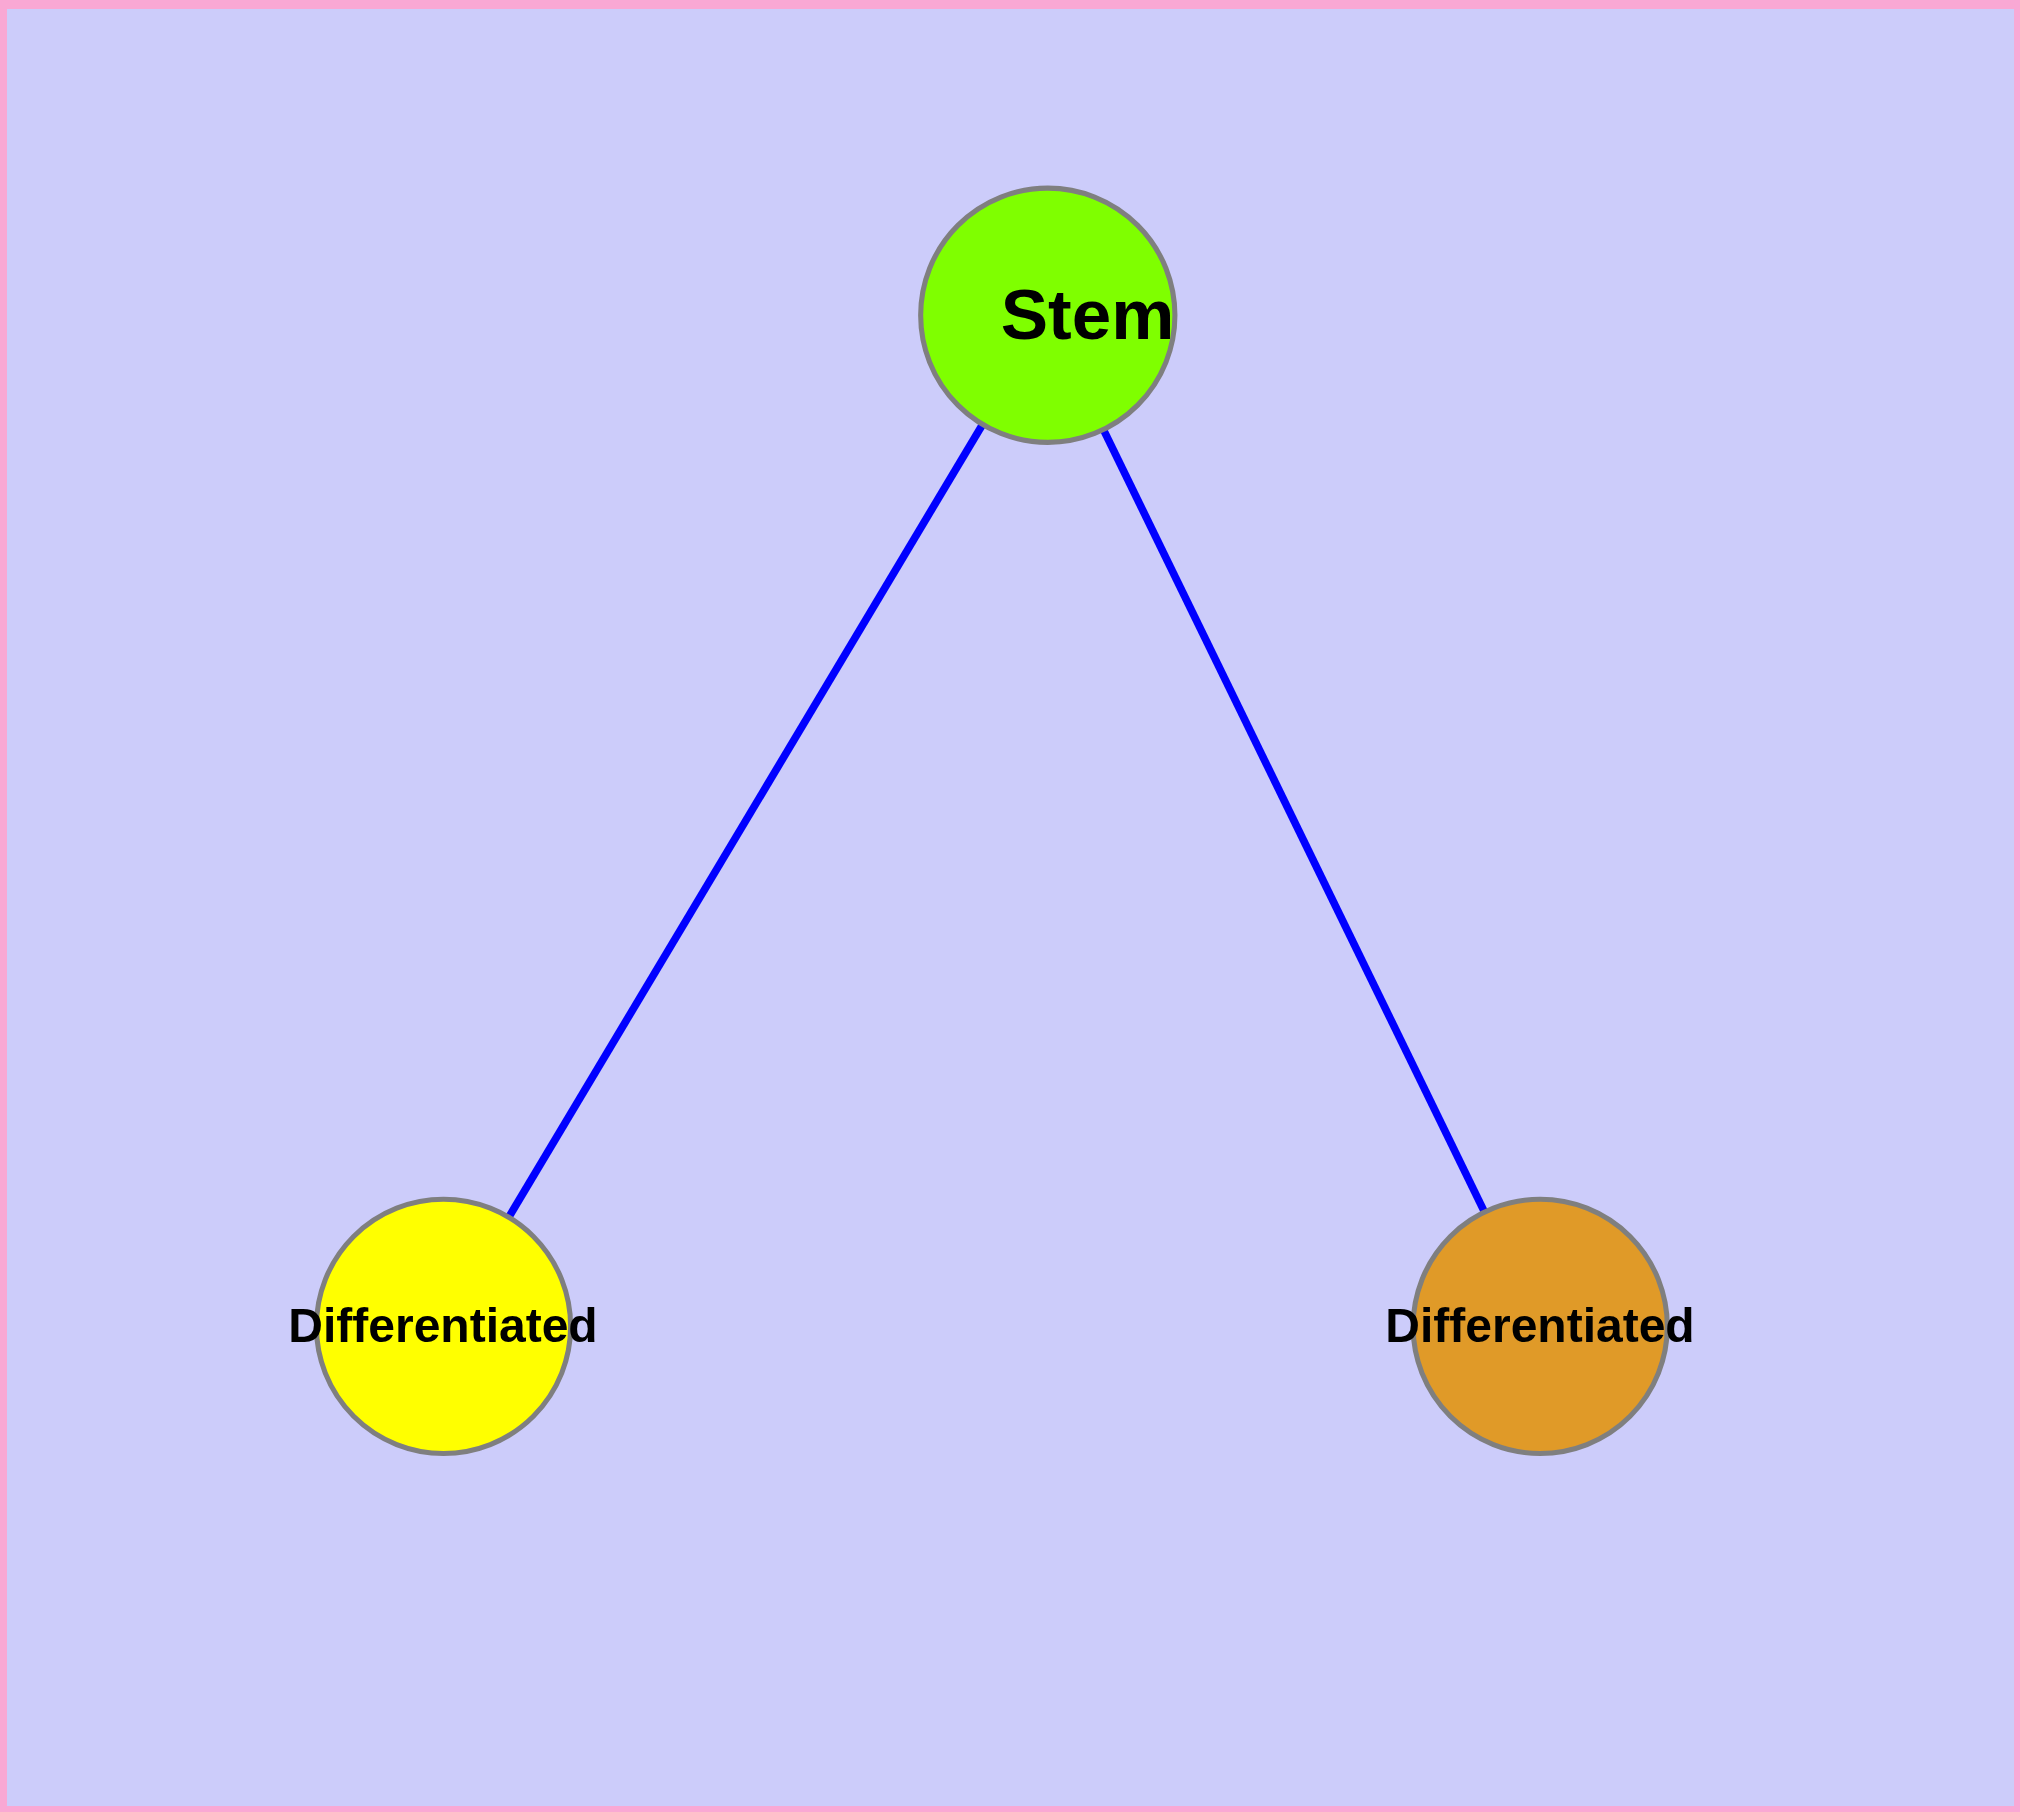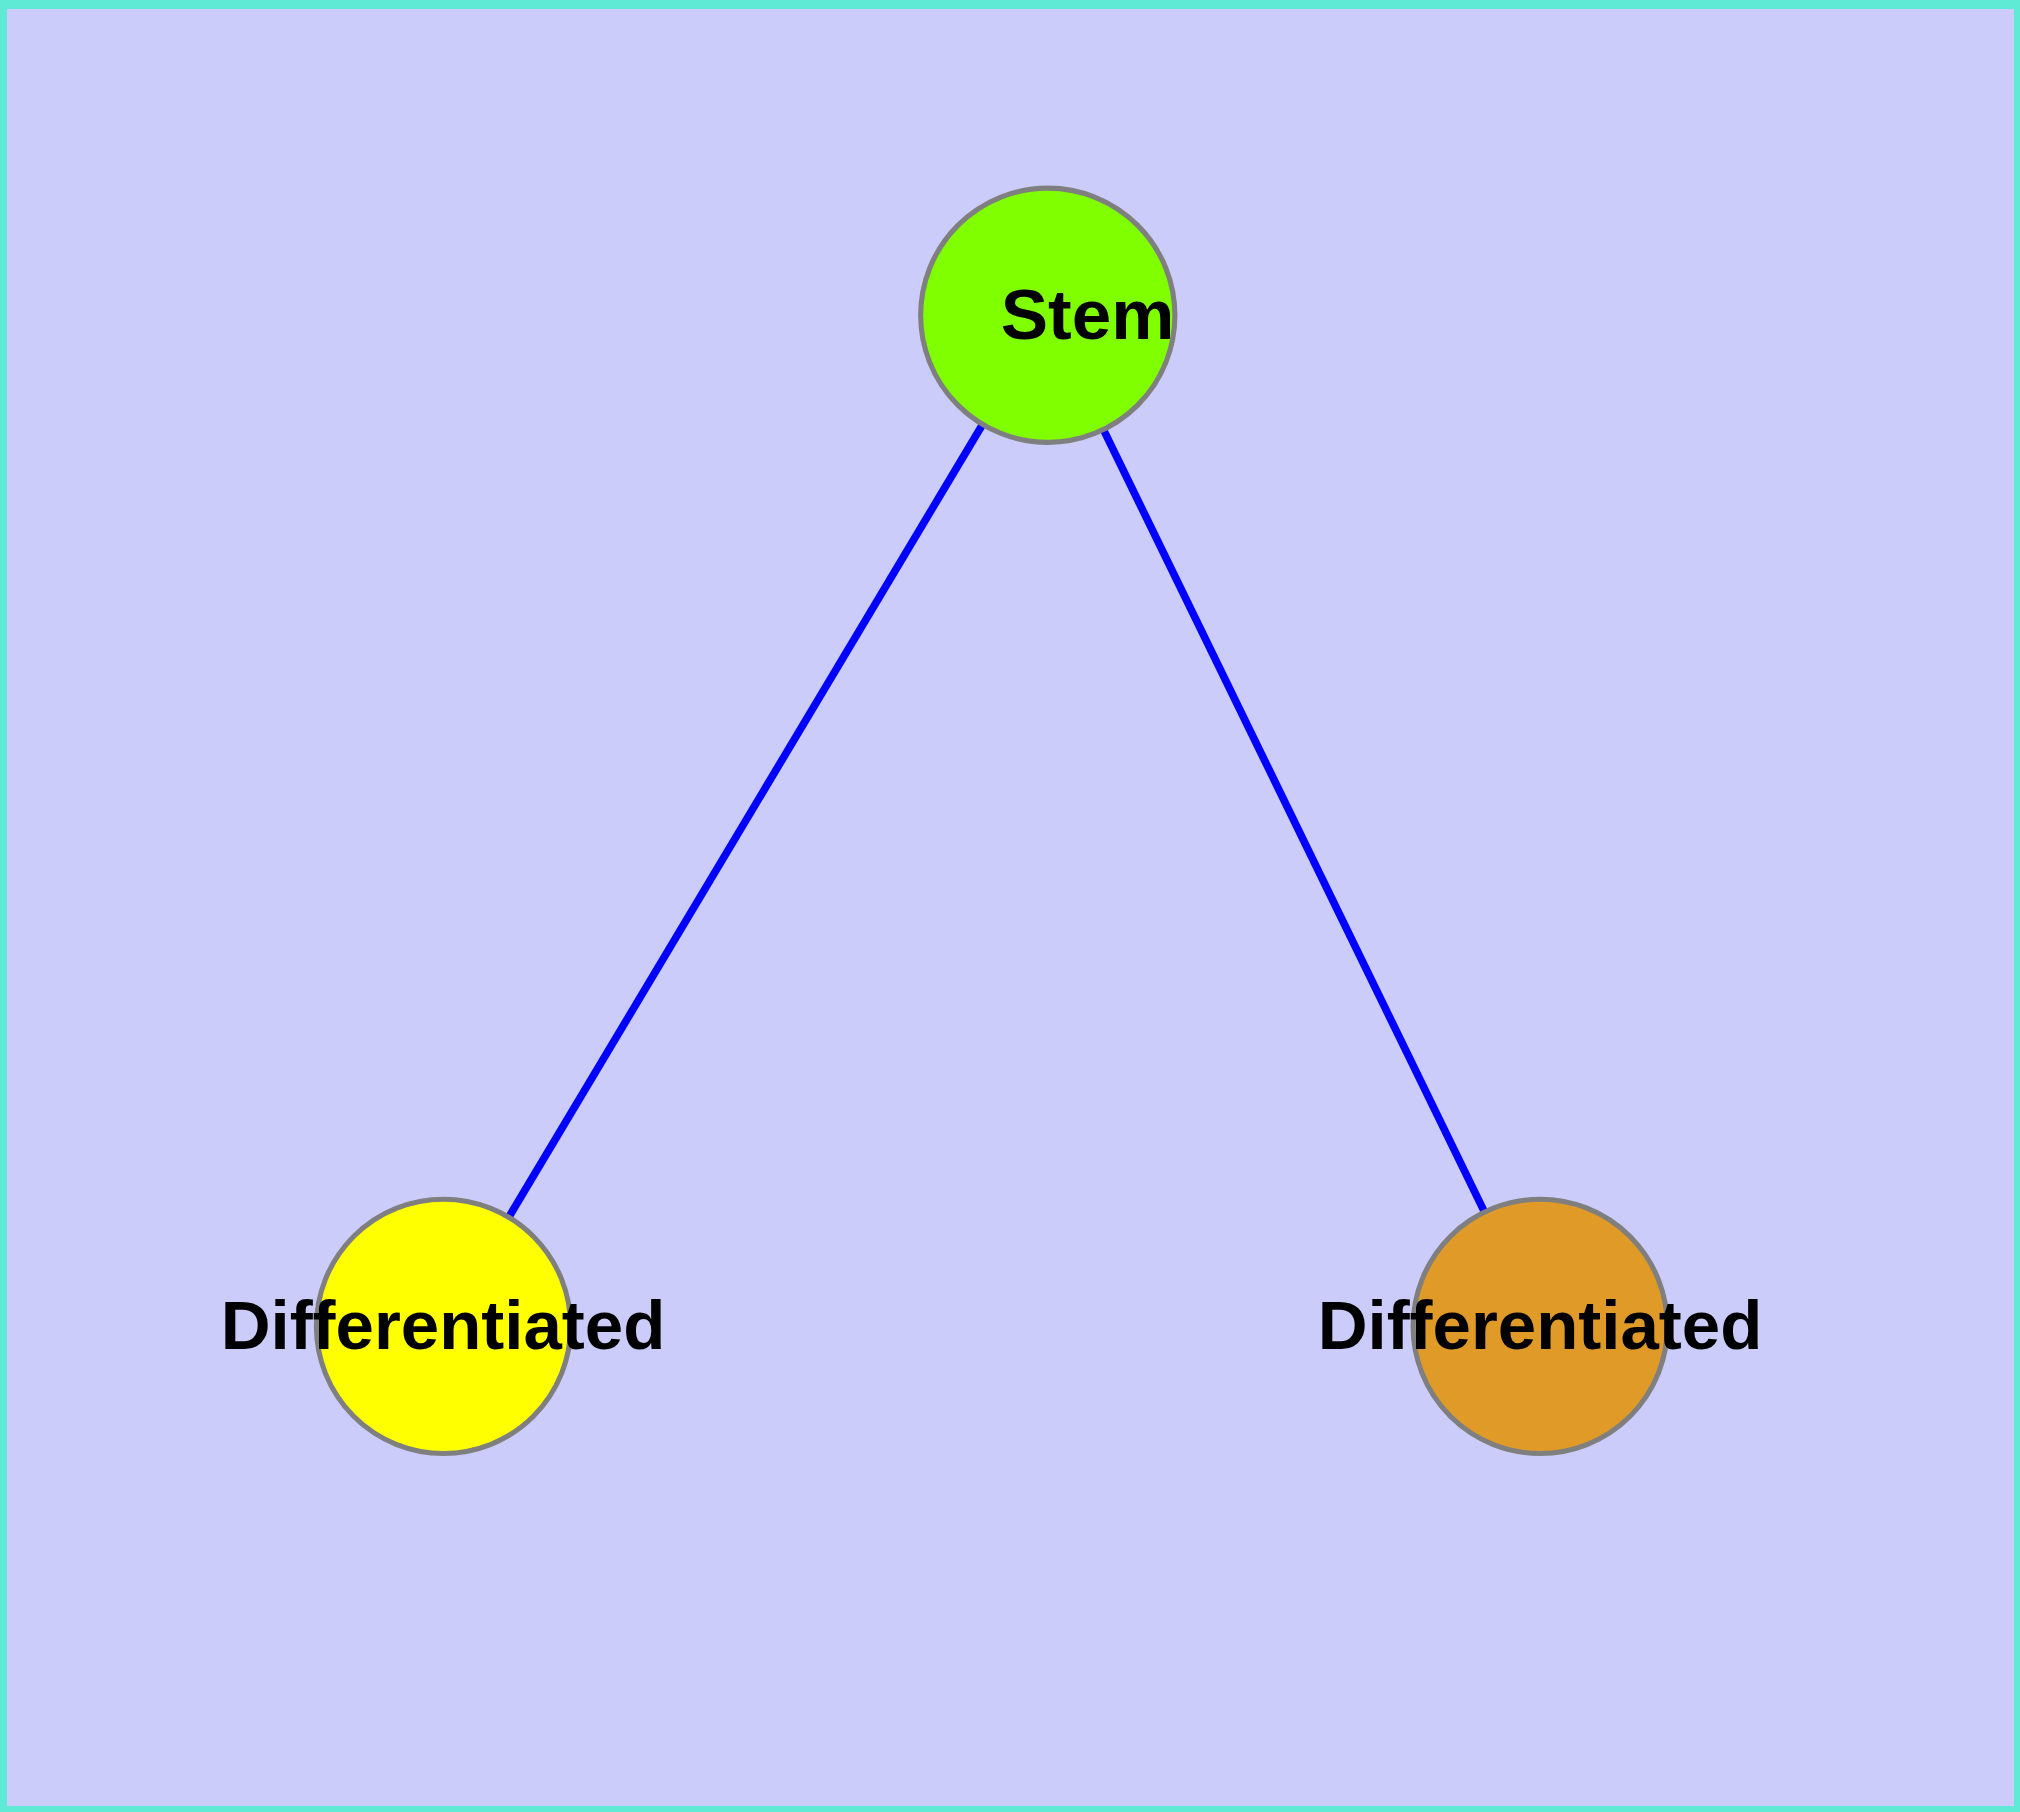--- a/index.html
+++ b/index.html
@@ -39,27 +39,27 @@
     color: #000000;
     line-height: 1.08;
     white-space: pre;
     pointer-events: none;
     transform: translate(-50%, -50%);
   }
   .node-label.single {
     font-size: 71px;
   }
   .node-label.multi {
-    font-size: 69px;
+    font-size: 48px;
   }
 </style>
 </head>
 <body>
 
-<div id="canvas" style="background: #5eead4; width: 2021px; height: 1812px;">
+<div id="canvas" style="background: #f9a8d4; width: 2021px; height: 1812px;">
 
   <div id="plot-area" style="left: 6.8px; top: 8.5px; width: 2007px; height: 1797px; background: rgb(204, 204, 250);"></div>
 
   <svg id="graph-svg" viewBox="0 0 2384 2138" xmlns="http://www.w3.org/2000/svg">
     <g>
       <line class="graph-edge" x1="1160.0739820342214" y1="499.04030776041225" x2="598.9260179657787" y2="1437.9596922395879" stroke="#0000ff" stroke-width="9" stroke-linecap="butt"></line>
       <line class="graph-edge" x1="1300.8009838691291" y1="505.0595073250794" x2="1752.1990161308709" y2="1431.9404926749205" stroke="#0000ff" stroke-width="9" stroke-linecap="butt"></line>
     </g>
     <g>
       <circle class="graph-node" cx="1236" cy="372" r="150" fill="#7fff00" stroke="#7f7f7f" stroke-width="6"></circle>

